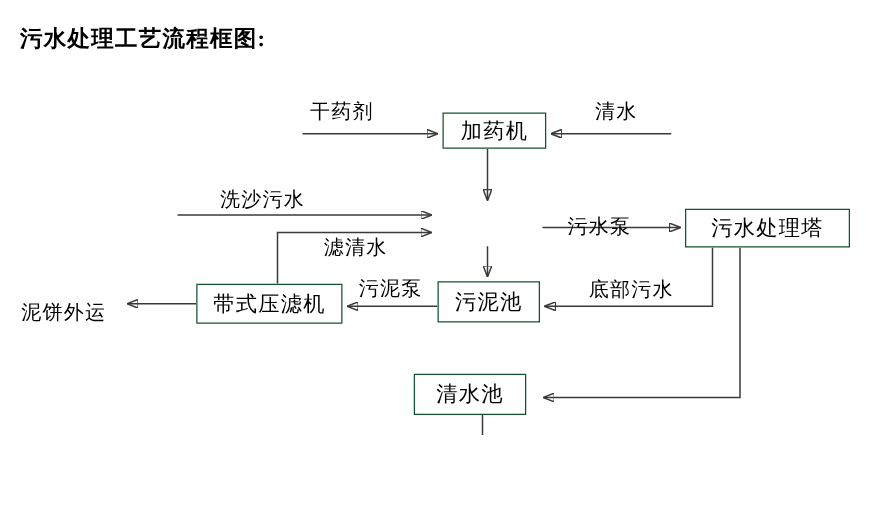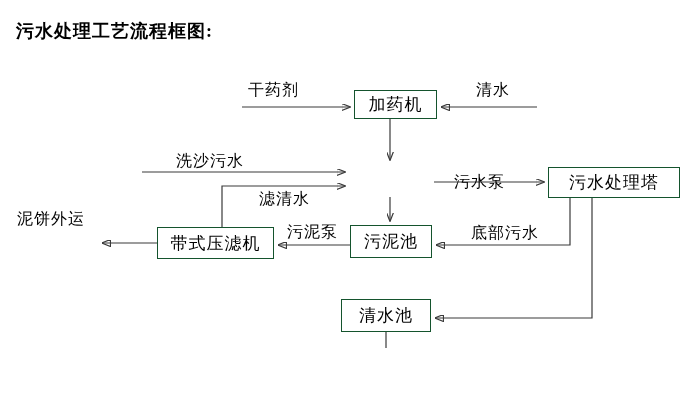--- a/index.html
+++ b/index.html
@@ -55,30 +55,30 @@
     fill: none;
     stroke: #3a3a3a;
     stroke-width: 1.2;
   }
   
   .n-dosing      { left: 354px; top: 90px;  width: 83px;  height: 29px; }
   .n-sewagepool  { left: 349px; top: 164px; width: 85px;  height: 33px; }
   .n-tower       { left: 548px; top: 167px; width: 132px; height: 31px; }
   .n-beltpress   { left: 157px; top: 227px; width: 117px; height: 32px; }
   .n-sludgepool  { left: 350px; top: 225px; width: 82px;  height: 33px; }
-  .n-cleanpool   { left: 341px; top: 299px; width: 90px;  height: 33px; text-align: right; }
+  .n-cleanpool   { left: 331px; top: 299px; width: 90px;  height: 33px; text-align: right; }
   
   .l-dryagent    { left: 248px; top: 81px;  }
   .l-cleanwater  { left: 476px; top: 81px;  }
   .l-sandwash    { left: 176px; top: 152px; }
   .l-sewagepump  { left: 454px; top: 151px; margin-top: 22px; }
   .l-filtered    { left: 259px; top: 190px; }
   .l-bottomsew   { left: 471px; top: 224px; }
   .l-sludgepump  { left: 287px; top: 223px; }
-  .l-mudcake     { left: 17px;  top: 210px; }
+  .l-mudcake     { left: 17px;  top: 242px; }
   .l-recycle     { left: 262px; top: 365px; }
 </style>
 </head>
 <body>
 
 <div class="canvas">
 
   <div class="title">污水处理工艺流程框图:</div>
 
   <svg class="connectors" viewBox="0 0 700 420" xmlns="http://www.w3.org/2000/svg">

